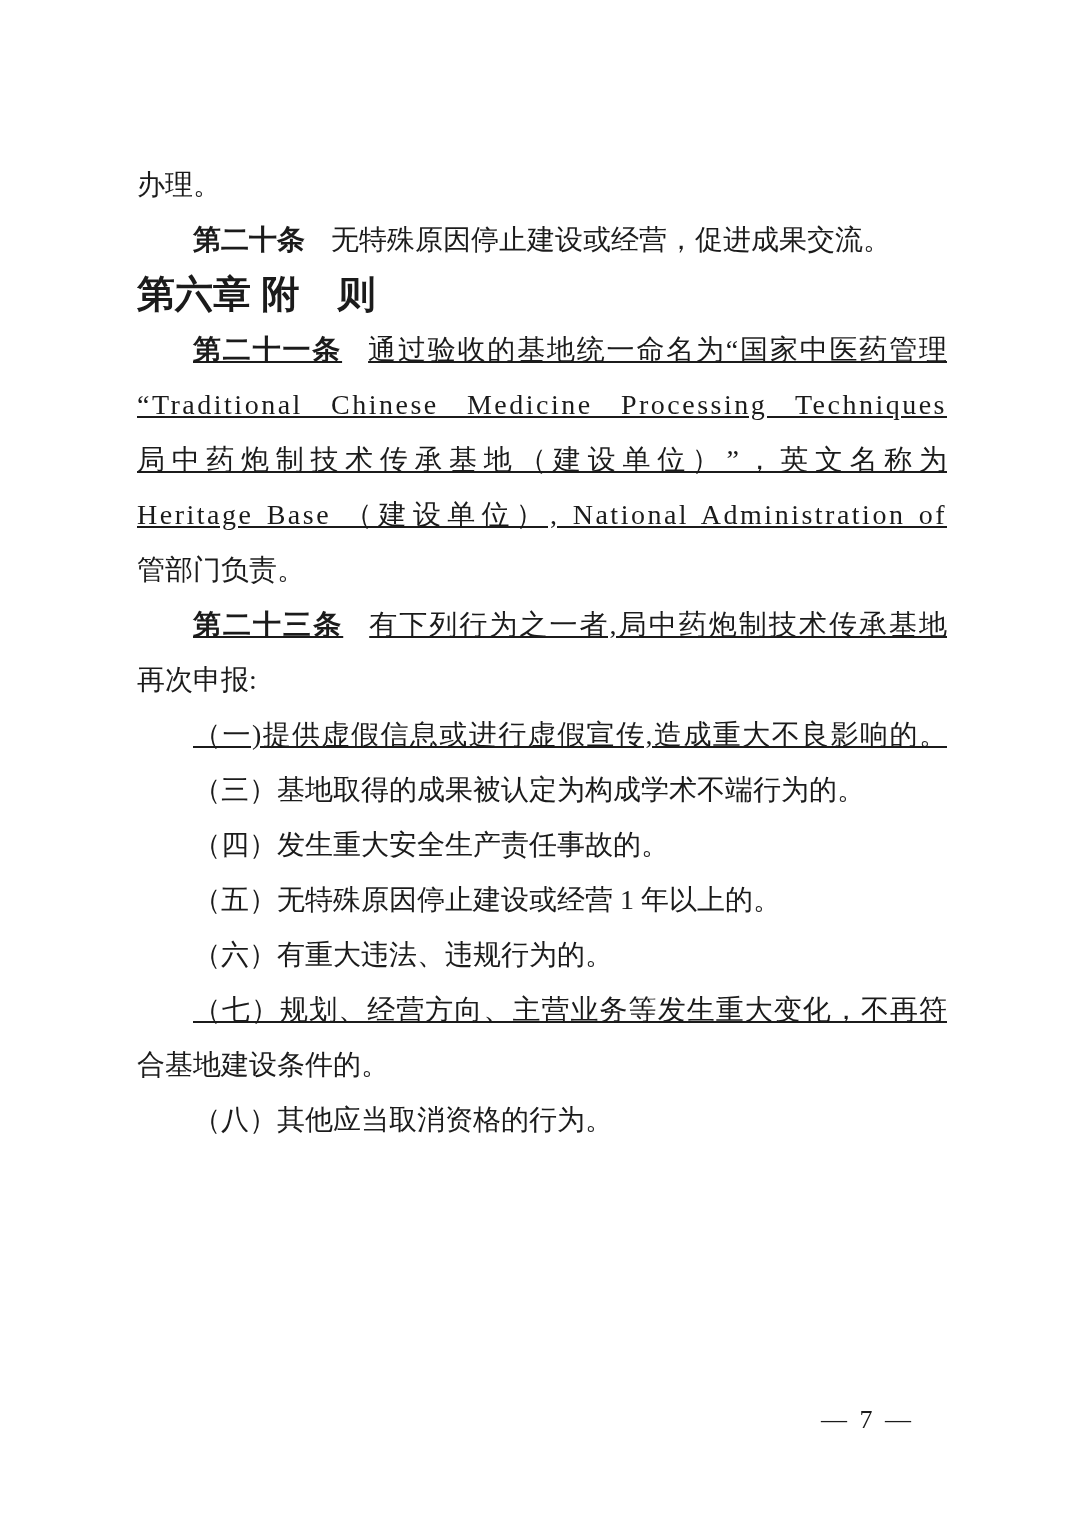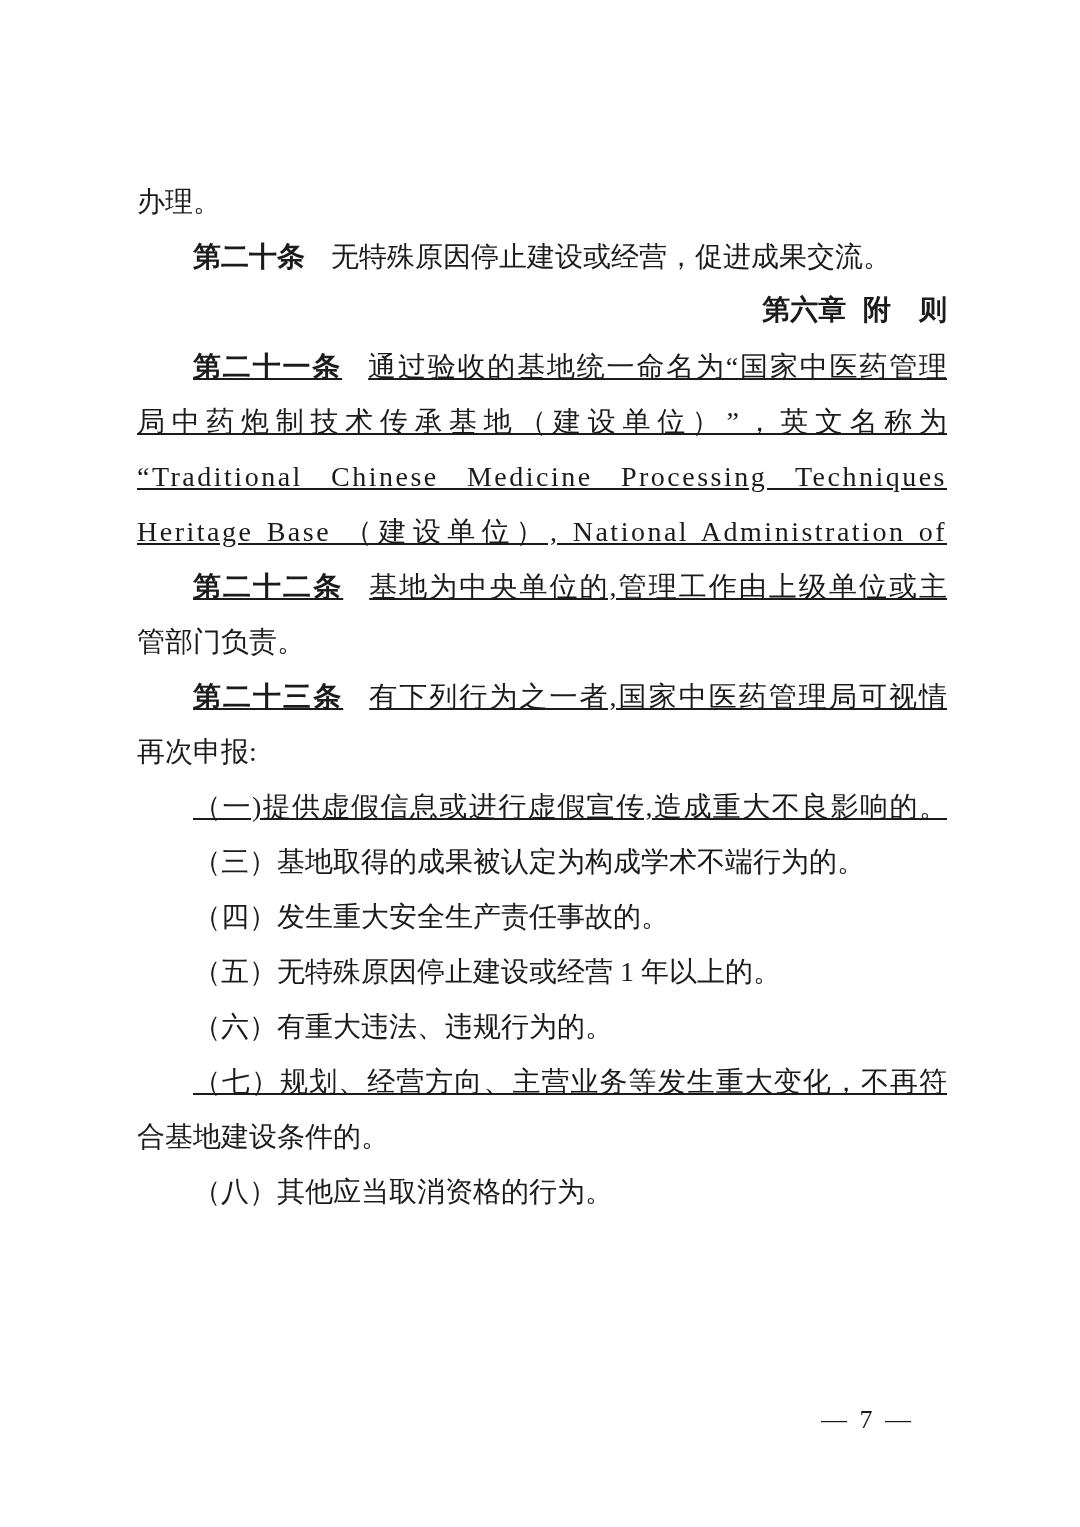--- a/index.html
+++ b/index.html
@@ -12,40 +12,40 @@
     width: 1080px;
     height: 1527px;
     background: #ffffff;
     overflow: hidden;
     font-family: "Liberation Serif", "DejaVu Serif", serif;
     color: #1b1b1b;
   }
   .content {
     position: absolute;
     left: 137px;
-    top: 174px;
+    top: 157px;
     width: 810px;
   }
   .line {
     height: 55px;
     line-height: 55px;
     font-size: 28px;
     white-space: nowrap;
   }
   .indent { text-indent: 56px; }
   .justify {
     text-align: justify;
     text-align-last: justify;
     text-decoration: underline;
   }
   .center-heading {
-    text-align: right;
+    text-align: left;
     font-weight: 700;
-    font-size: 28px;
-    font-family: Liberation Mono, monospace;
+    font-size: 38px;
+    font-family: Liberation Sans, sans-serif;
   }
   .label {
     font-weight: 700;
     margin-right: 26px;
     font-family: "Liberation Sans", "DejaVu Sans", sans-serif;
   }
   .latin { letter-spacing: 2.5px; }
   .pagenum {
     position: absolute;
     top: 1400px;
@@ -64,32 +64,31 @@
   <div class="content">
 
     <div class="line">办理。</div>
 
     <div class="line indent"><span class="label">第二十条</span><span>无特殊原因停止建设或经营，促进成果交流。</span></div>
 
     <div class="line center-heading">第六章 附　则</div>
 
     <div class="line indent justify"><span class="label">第二十一条</span><span>通过验收的基地统一命名为“国家中医药管理</span></div>
 
+    <div class="line justify latin">“Traditional Chinese Medicine Processing Techniques</div>
+
     <div class="line justify">局中药炮制技术传承基地（建设单位）”，英文名称为</div>
-
-    <div class="line justify latin">“Traditional Chinese Medicine Processing Techniques</div>
 
     <div class="line justify latin">Heritage Base （建设单位）, National Administration of</div>
 
 
-    <div class="line indent justify"><span class="label">第二十二条</span><span>基地为中央单位的,管理工作由上级单位或主</span></div>
 
     <div class="line">管部门负责。</div>
 
-    <div class="line indent justify"><span class="label">第二十三条</span><span>有下列行为之一者,国家中医药管理局可视情</span></div>
+    <div class="line indent justify"><span class="label">第二十三条</span><span>有下列行为之一者,局中药炮制技术传承基地</span></div>
 
 
     <div class="line">再次申报:</div>
 
     <div class="line indent justify">（一)提供虚假信息或进行虚假宣传,造成重大不良影响的。</div>
 
 
     <div class="line indent">（三）基地取得的成果被认定为构成学术不端行为的。</div>
 
     <div class="line indent">（四）发生重大安全生产责任事故的。</div>

